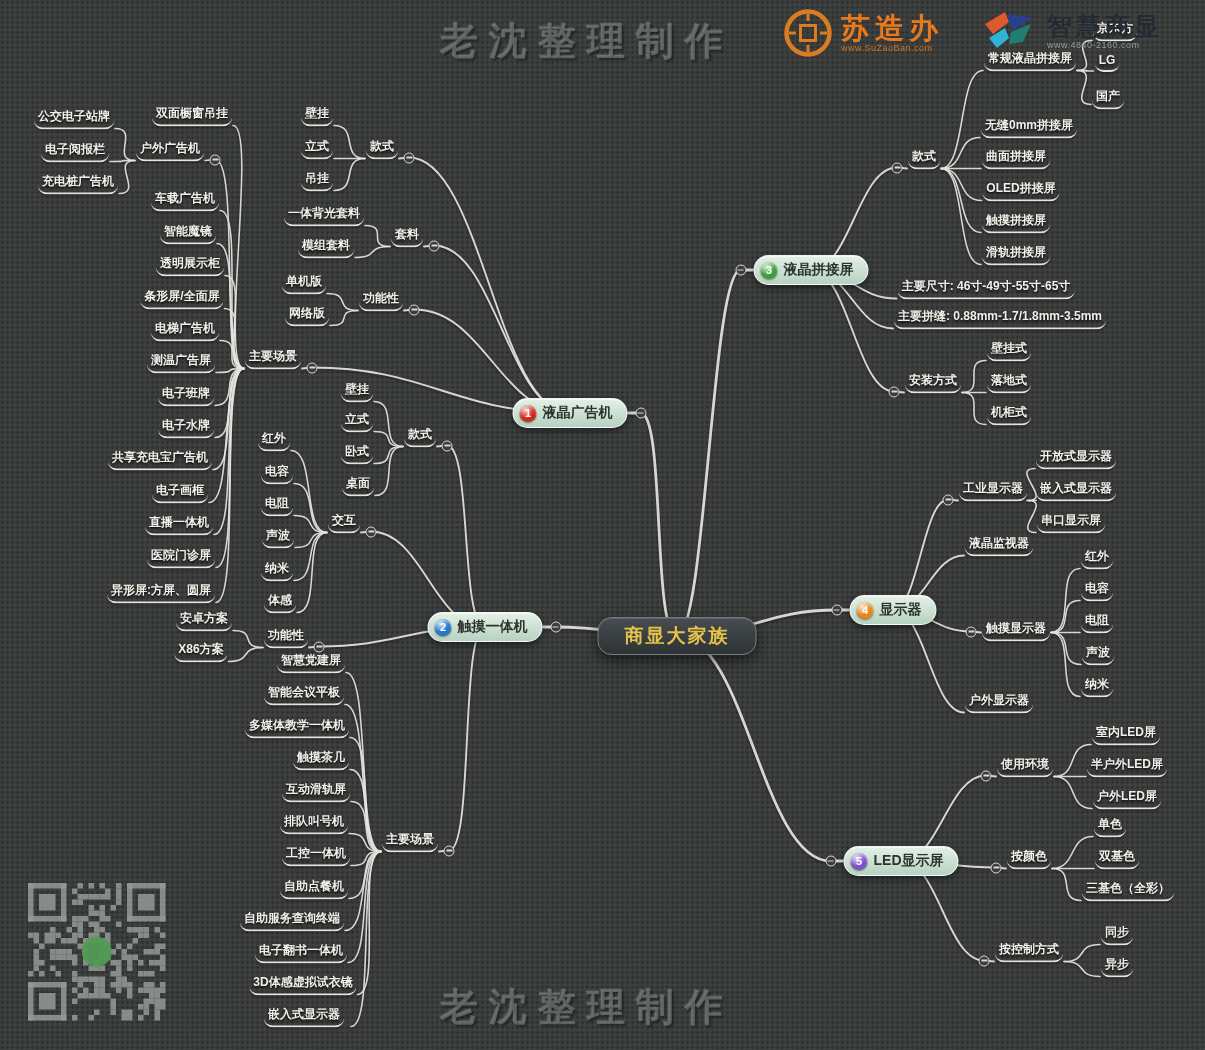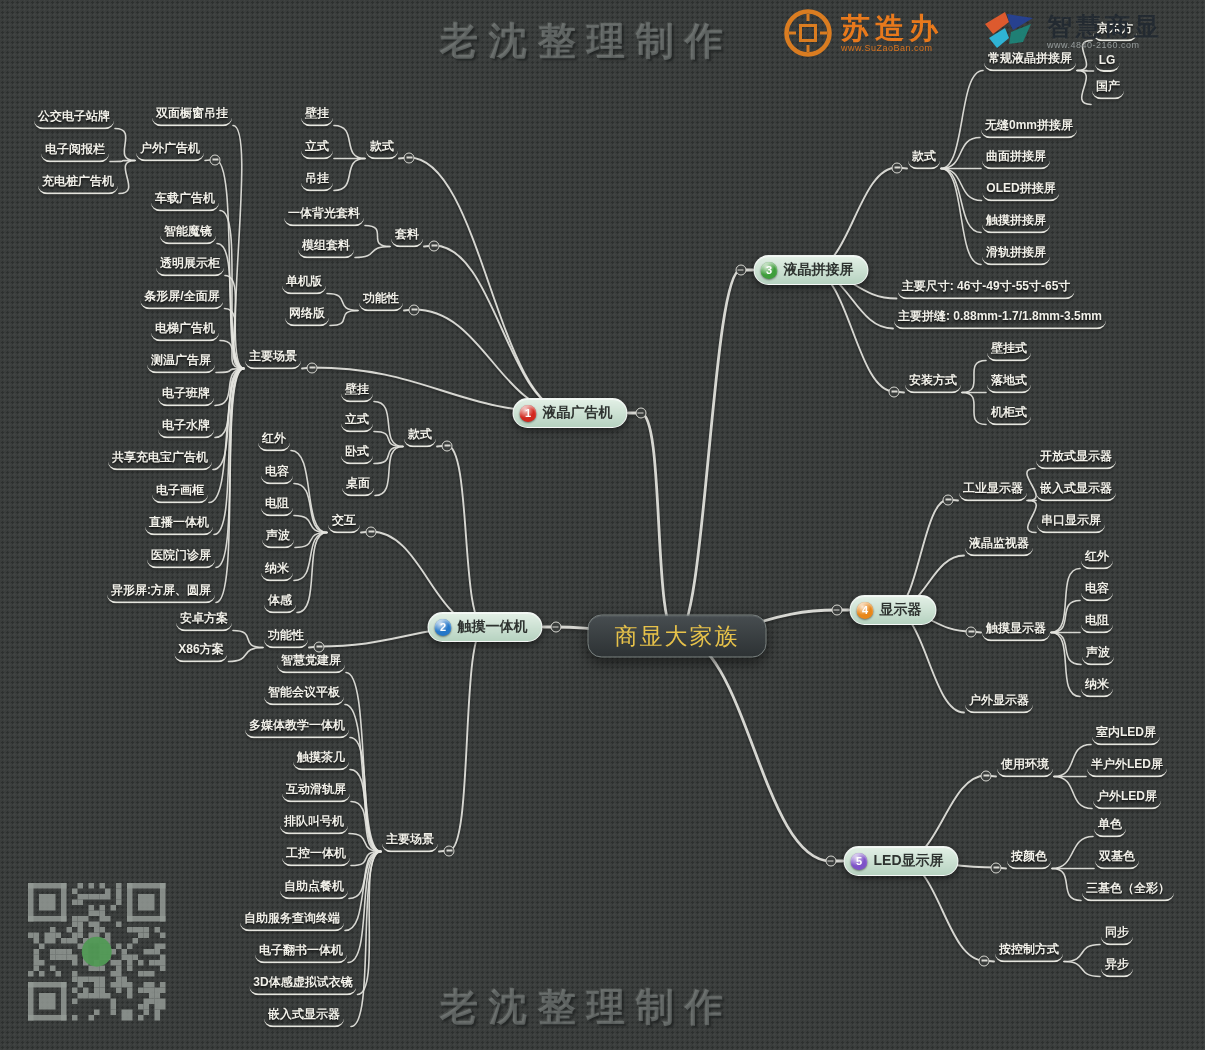--- a/index.html
+++ b/index.html
@@ -30,21 +30,21 @@
     border:1px solid rgba(250,250,250,.85);
     box-shadow:0 3px 7px rgba(0,0,0,.45), inset 0 1px 0 rgba(255,255,255,.6);
   }
   .badge{
     width:17px;height:17px;border-radius:50%;flex:0 0 17px;
     color:#fff;font-size:11px;font-weight:700;line-height:17px;text-align:center;
     box-shadow:inset 0 2px 2px rgba(255,255,255,.45), 0 1px 2px rgba(0,0,0,.45);
   }
   .node.center{
     background:linear-gradient(180deg,#474d50,#2d3234);
-    color:#e7c24a;font-size:23px;font-weight:400;letter-spacing:2px;
+    color:#e7c24a;font-size:19px;font-weight:700;letter-spacing:2px;
     padding:5px 26px;border-radius:14px;border:1px solid #767e7d;
     box-shadow:0 5px 14px rgba(0,0,0,.55), inset 0 1px 0 rgba(255,255,255,.12);
   }
   .collapse{
     position:absolute;width:11px;height:11px;border-radius:50%;
     background:#3a3d3c;border:1px solid #d9d9d3;z-index:3;
     transform:translate(-50%,-50%);box-sizing:border-box;
   }
   .collapse::after{content:"";position:absolute;left:1.5px;right:1.5px;top:3.8px;height:1.4px;background:#d9d9d3;}
   .wm{
@@ -490,21 +490,21 @@
     <div class="node sub" style="left: 316px; top: 855px;">工控一体机</div>
     <div class="node sub" style="left: 314px; top: 888px;">自助点餐机</div>
     <div class="node sub" style="left: 292px; top: 920px;">自助服务查询终端</div>
     <div class="node sub" style="left: 301px; top: 952px;">电子翻书一体机</div>
     <div class="node sub" style="left: 303px; top: 984px;">3D体感虚拟试衣镜</div>
     <div class="node sub" style="left: 304px; top: 1016px;">嵌入式显示器</div>
     <div class="node sub" style="left: 924px; top: 158px;">款式</div>
     <div class="node sub" style="left: 1030px; top: 60px;">常规液晶拼接屏</div>
     <div class="node sub" style="left: 1115px; top: 30px;">京东方</div>
     <div class="node sub" style="left: 1107px; top: 62px;">LG</div>
-    <div class="node sub" style="left: 1108px; top: 88px; text-align: center;">国产</div>
+    <div class="node sub" style="left: 1108px; top: 98px; text-align: center;">国产</div>
     <div class="node sub" style="left: 1029px; top: 127px;">无缝0mm拼接屏</div>
     <div class="node sub" style="left: 1016px; top: 158px;">曲面拼接屏</div>
     <div class="node sub" style="left: 1021px; top: 190px;">OLED拼接屏</div>
     <div class="node sub" style="left: 1016px; top: 222px;">触摸拼接屏</div>
     <div class="node sub" style="left: 1016px; top: 254px;">滑轨拼接屏</div>
     <div class="node sub" style="left: 986px; top: 288px;">主要尺寸: 46寸-49寸-55寸-65寸</div>
     <div class="node sub" style="left: 1000px; top: 318px;">主要拼缝: 0.88mm-1.7/1.8mm-3.5mm</div>
     <div class="node sub" style="left: 933px; top: 382px;">安装方式</div>
     <div class="node sub" style="left: 1009px; top: 350px;">壁挂式</div>
     <div class="node sub" style="left: 1009px; top: 382px;">落地式</div>

